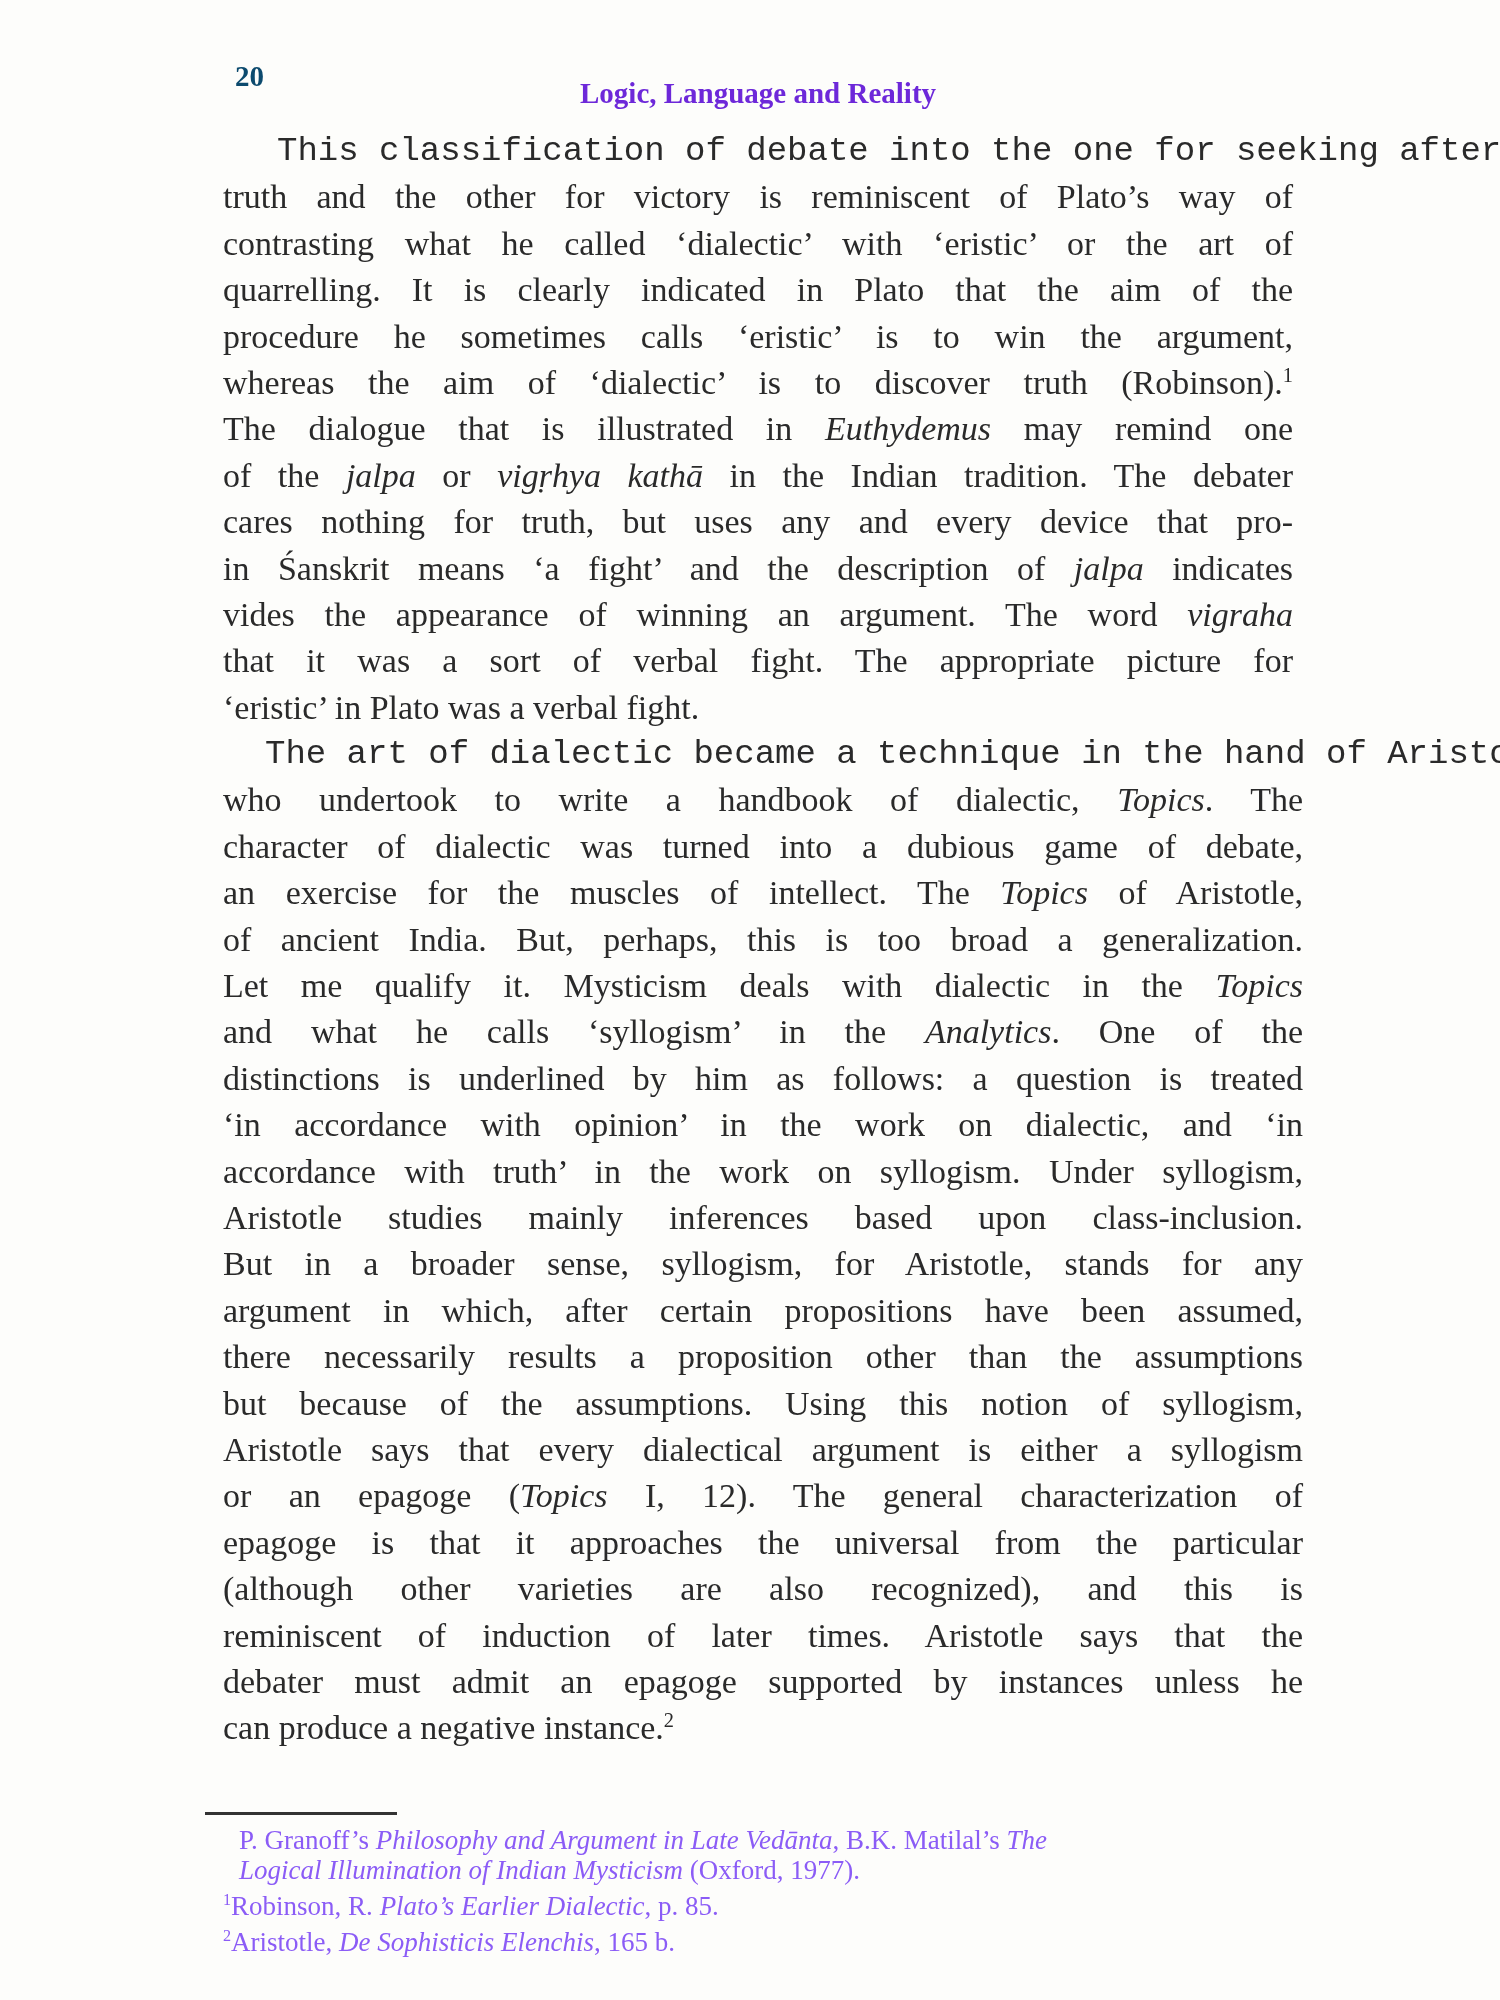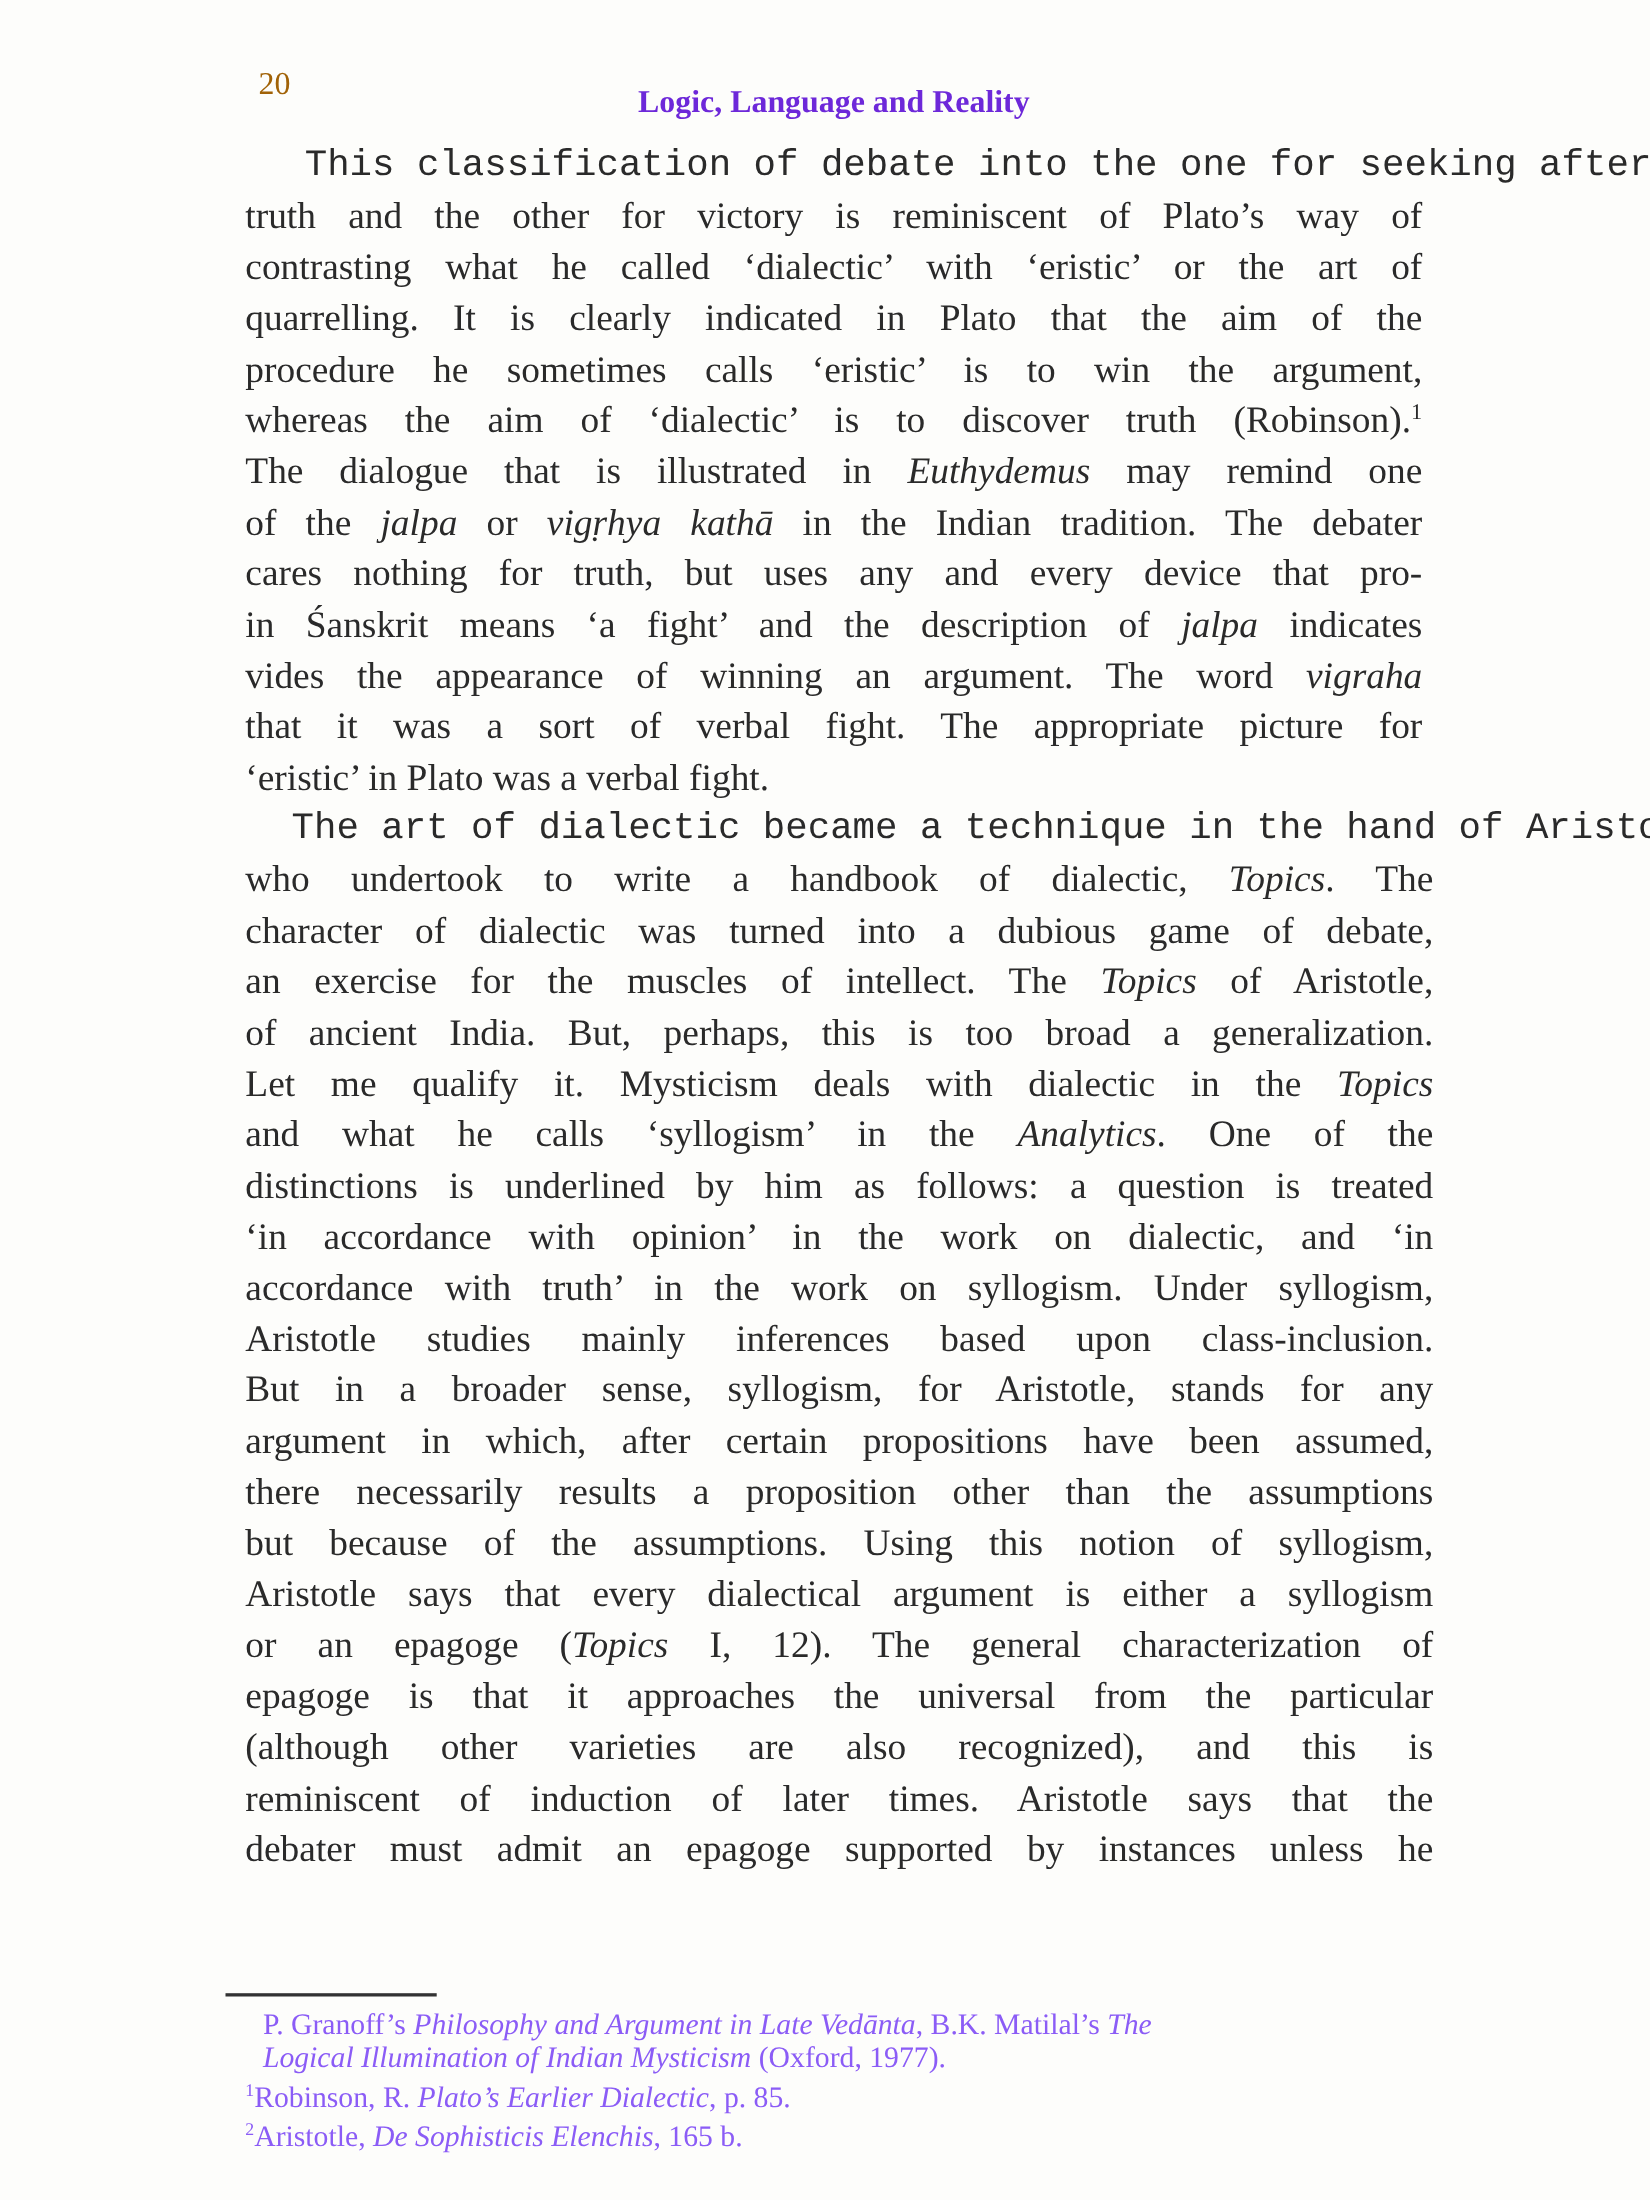--- a/index.html
+++ b/index.html
@@ -5,21 +5,21 @@
     html, body { margin: 0; padding: 0; }
     body {
       width: 1500px; height: 2000px; background: #fdfdfb;
       font-family: "Liberation Serif", "DejaVu Serif", serif;
       color: #2b2b2b; position: relative; overflow: hidden;
     }
     .header {
       position: absolute; top: 56px; left: 235px; width: 800px; height: 40px;
     }
     .page-number {
-      position: absolute; left: 0; top: 4px; font-size: 29px; font-weight: normal; color: #a16207;
+      position: absolute; left: 0; top: 4px; font-size: 29px; font-weight: bold; color: #0c4a6e;
     }
     .running-head {
       position: absolute; left: 345px; top: 21px; font-size: 29px; font-weight: bold; color: #6d28d9; white-space: nowrap;
     }
     .body-text {
       position: absolute; left: 223px; top: 128px; width: 1080px;
       font-size: 34px; line-height: 46.4px; color: #2a2a2a;
     }
     .line {
       display: block; white-space: nowrap; text-align: justify; text-align-last: justify;
@@ -82,20 +82,21 @@
     <span class="line"><span>But in a broader sense, syllogism, for Aristotle, stands for any</span></span>
     <span class="line"><span>argument in which, after certain propositions have been assumed,</span></span>
     <span class="line"><span>there necessarily results a proposition other than the assumptions</span></span>
     <span class="line"><span>but because of the assumptions. Using this notion of syllogism,</span></span>
     <span class="line"><span>Aristotle says that every dialectical argument is either a syllogism</span></span>
     <span class="line"><span>or an epagoge (</span><em>Topics</em><span> I, 12). The general characterization of</span></span>
     <span class="line"><span>epagoge is that it approaches the universal from the particular</span></span>
     <span class="line"><span>(although other varieties are also recognized), and this is</span></span>
     <span class="line"><span>reminiscent of induction of later times. Aristotle says that the</span></span>
     <span class="line"><span>debater must admit an epagoge supported by instances unless he</span></span>
+    <span class="line last"><span>can produce a negative instance.</span><sup>2</sup></span>
   </div>
 </div>
 
 <div class="rule"></div>
 
 <div class="footnotes">
   <span class="fn-line fn-indent"><span>P. Granoff’s </span><em>Philosophy and Argument in Late Vedānta</em><span>, B.K. Matilal’s </span><em>The</em></span>
   <span class="fn-line fn-indent"><em>Logical Illumination of Indian Mysticism</em><span> (Oxford, 1977).</span></span>
   <span class="fn-line fn-gap"><sup>1</sup><span>Robinson, R. </span><em>Plato’s Earlier Dialectic</em><span>, p. 85.</span></span>
   <span class="fn-line fn-gap"><sup>2</sup><span>Aristotle, </span><em>De Sophisticis Elenchis</em><span>, 165 b.</span></span>

